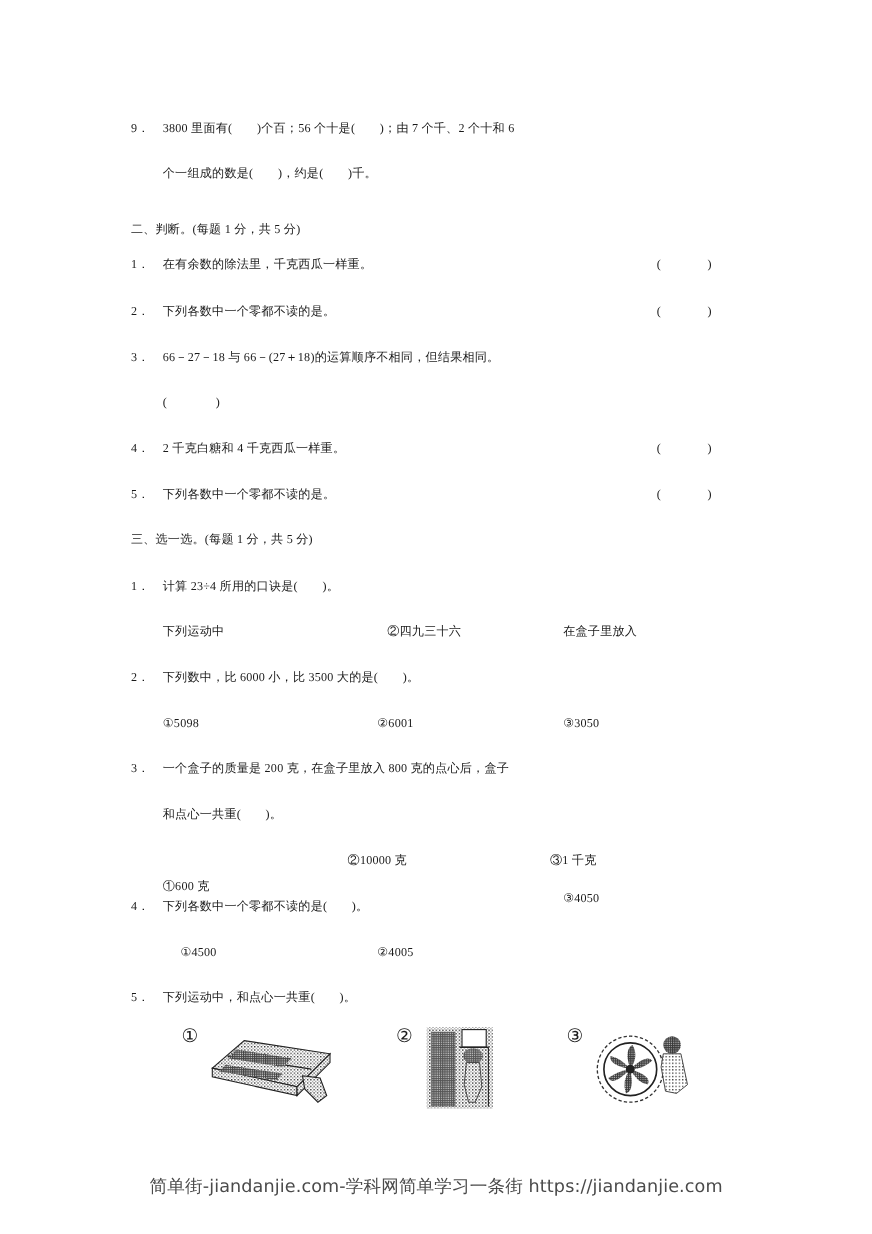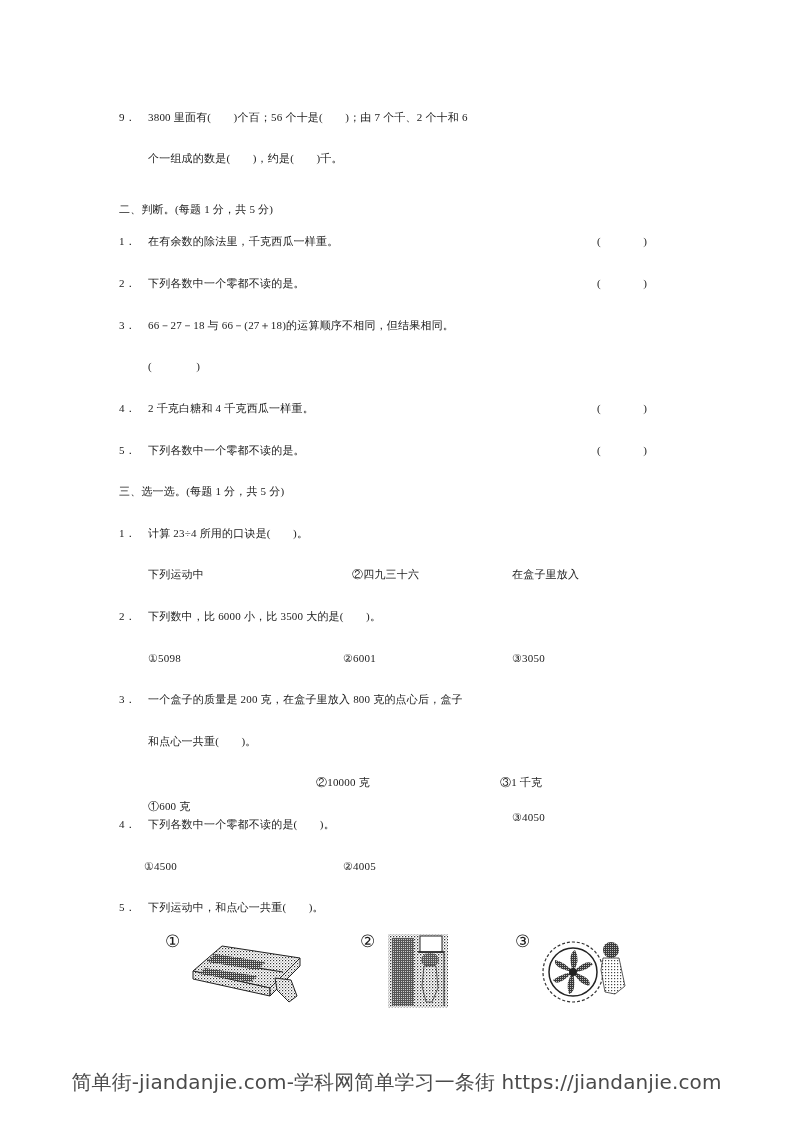--- a/index.html
+++ b/index.html
@@ -46,21 +46,21 @@
       font-size: 17px;
       line-height: 20px;
     }
     .footer {
       position: absolute;
       left: 0;
       width: 793px;
       top: 1069px;
       text-align: center;
       font-family: "DejaVu Sans", sans-serif;
-      font-size: 20px;
+      font-size: 16px;
       color: #4a4a4a;
       letter-spacing: 0.1px;
     }
   </style>
 </head>
 <body>
 
 <div class="line" style="top:105px;">
   <span class="num">9．</span><span>3800 里面有(　　)个百；56 个十是(　　)；由 7 个千、2 个十和 6</span>
 </div>
@@ -128,21 +128,21 @@
   <span class="num">3．</span><span>一个盒子的质量是 200 克，在盒子里放入 800 克的点心后，盒子</span>
 </div>
 <div class="line indent" style="top:729px;">和点心一共重(　　)。</div>
 <div class="line opt" style="top:770px; left:148px;margin-top:24px;">①600 克</div>
 <div class="line opt" style="top:770px; left:316px;">②10000 克</div>
 <div class="line opt" style="top:770px; left:500px;">③1 千克</div>
 
 <div class="line" style="top:812px;">
   <span class="num">4．</span><span>下列各数中一个零都不读的是(　　)。</span>
 </div>
-<div class="line opt" style="top:854px; left:144px;">①4500</div>
+<div class="line opt" style="top:854px; left:164px;">①4500</div>
 <div class="line opt" style="top:854px; left:343px;">②4005</div>
 <div class="line opt" style="top:805px; left:512px;">③4050</div>
 
 <div class="line" style="top:895px;">
   <span class="num">5．</span><span>下列运动中，和点心一共重(　　)。</span>
 </div>
 
 <div class="pic" style="left:165px; width:140px; height:75px;">
   <span class="pic-label" style="left:0; top:2px;">①</span>
   <svg width="140" height="75" viewBox="0 0 140 75" style="position:absolute;left:0;top:0;">

